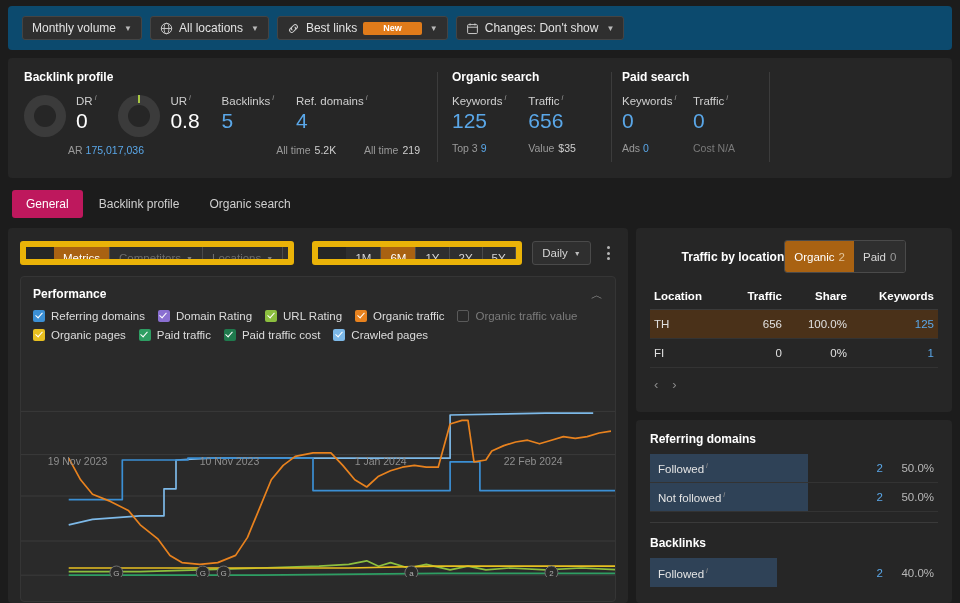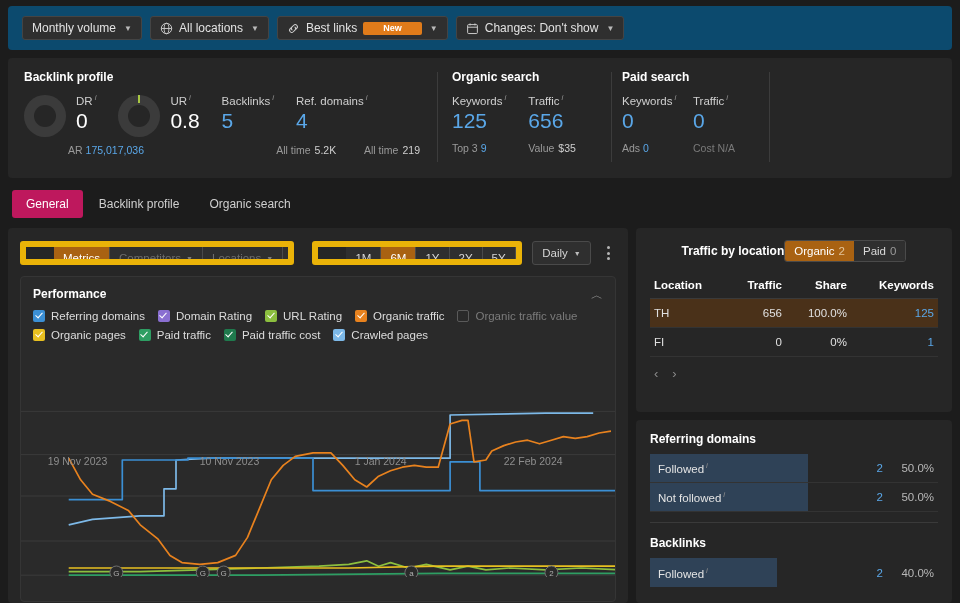--- a/index.html
+++ b/index.html
@@ -120,21 +120,21 @@
 
   
   .rcard{
     position:absolute; left:636px; width:316px;
     background:#262626; border-radius:4px;
   }
   #traffic-card{ top:228px; height:184px; padding:12px 14px; }
   #refdom-card{ top:420px; height:183px; padding:12px 14px; overflow:hidden;}
   .rhead{ display:flex; align-items:center; justify-content:center; }
   .rhead h3{ font-size:12px; font-weight:bold; color:#fff; }
-  .toggle{ display:flex; border:1px solid #4a4a4a; border-radius:3px; overflow:hidden; height:22px;}
+  .toggle{ display:flex; border:1px solid #4a4a4a; border-radius:3px; overflow:hidden; height:33px;}
   .toggle > div{ display:flex; align-items:center; padding:0 9px; font-size:11.5px;
                  background:#2f2f2f; color:#d8d8d8; cursor:pointer;}
   .toggle > div.on{ background:#a96212; color:#fff;}
   .toggle .num{ margin-left:4px; color:#e3c49a; }
   .toggle > div:not(.on) .num{ color:#9a9a9a; }
 
   table.loc{ width:100%; border-collapse:collapse; margin-top:10px; }
   table.loc th{
     font-size:11.5px; color:#ffffff; font-weight:bold; text-align:right;
     padding:7px 4px; border-bottom:1px solid #3a3a3a;

